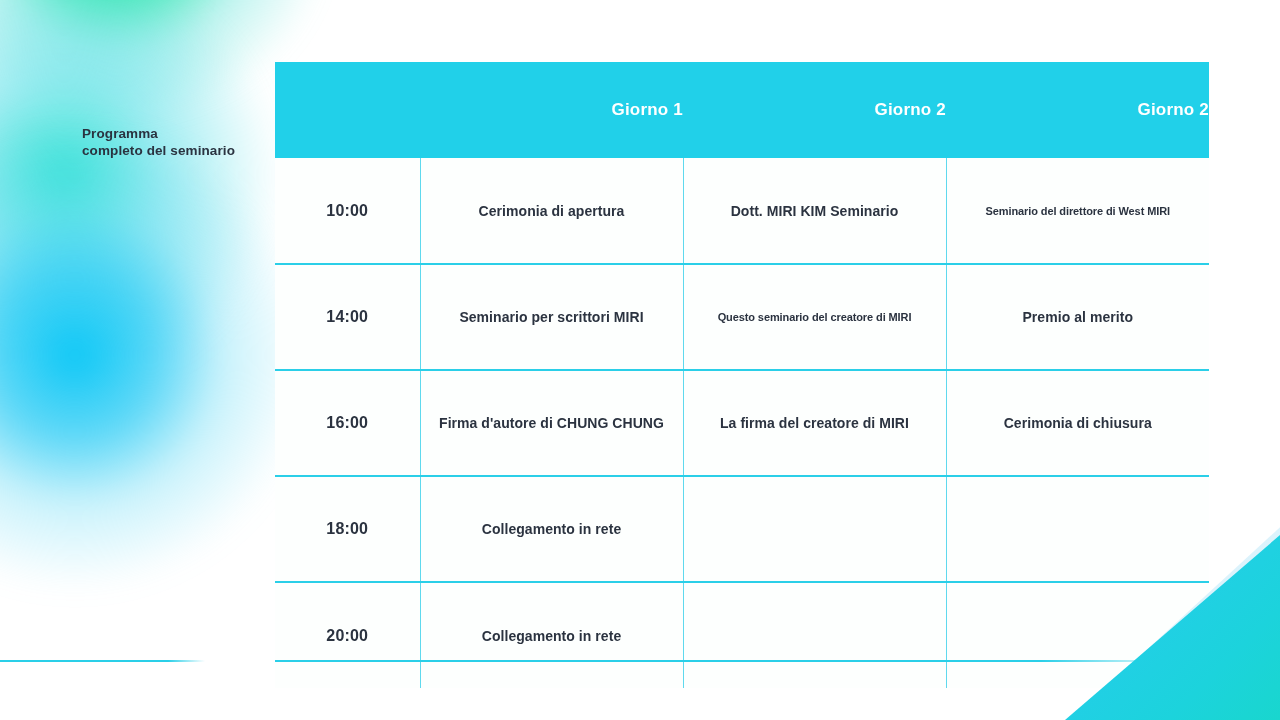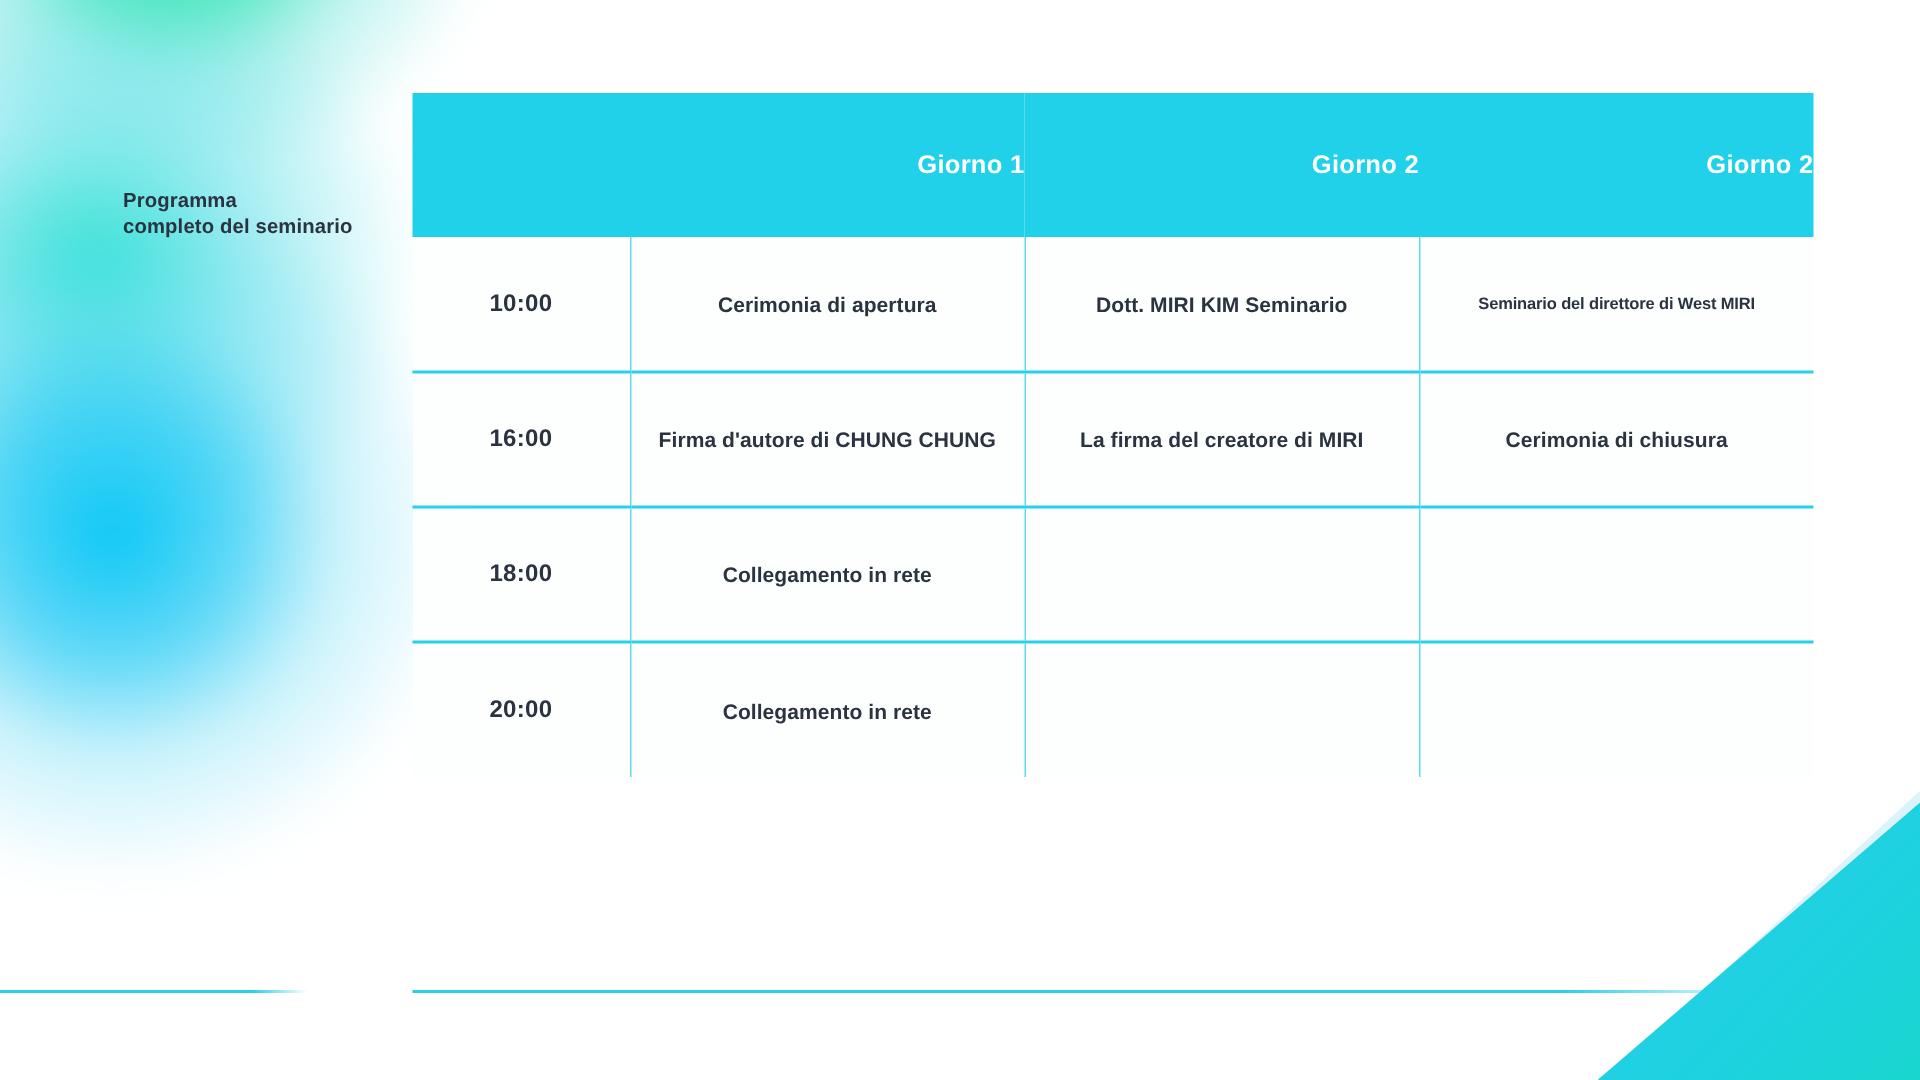--- a/index.html
+++ b/index.html
@@ -133,21 +133,21 @@
     font-weight:bold;
     letter-spacing:0.2px;
     text-align:right;
     vertical-align:middle;
     border:0;
     padding:0;
   }
   #schedule-table thead th.corner { background:#21D0E9; }
 
   
-  #schedule-table tbody tr { height:90px; }
+  #schedule-table tbody tr { height:106px; }
   #schedule-table tbody td {
     background:#FDFFFE;
     color:#2B3340;
     text-align:center;
     vertical-align:middle;
     font-weight:bold;
     border-top:2px solid #2ACFE8;
     border-right:1.5px solid #5FD9EE;
     padding:0 4px;
     overflow:hidden;
@@ -206,20 +206,26 @@
       <tbody>
 
         <tr>
           <td class="time">10:00</td>
           <td class="ev">Cerimonia di apertura</td>
           <td class="ev">Dott. MIRI KIM Seminario</td>
           <td class="ev xs">Seminario del direttore di West MIRI</td>
         </tr>
 
 
+        <tr>
+          <td class="time">14:00</td>
+          <td class="ev">Seminario per scrittori MIRI</td>
+          <td class="ev xs">Questo seminario del creatore di MIRI</td>
+          <td class="ev">Premio al merito</td>
+        </tr>
 
         <tr>
           <td class="time">16:00</td>
           <td class="ev">Firma d'autore di CHUNG CHUNG</td>
           <td class="ev">La firma del creatore di MIRI</td>
           <td class="ev">Cerimonia di chiusura</td>
         </tr>
 
         <tr>
           <td class="time">18:00</td>

